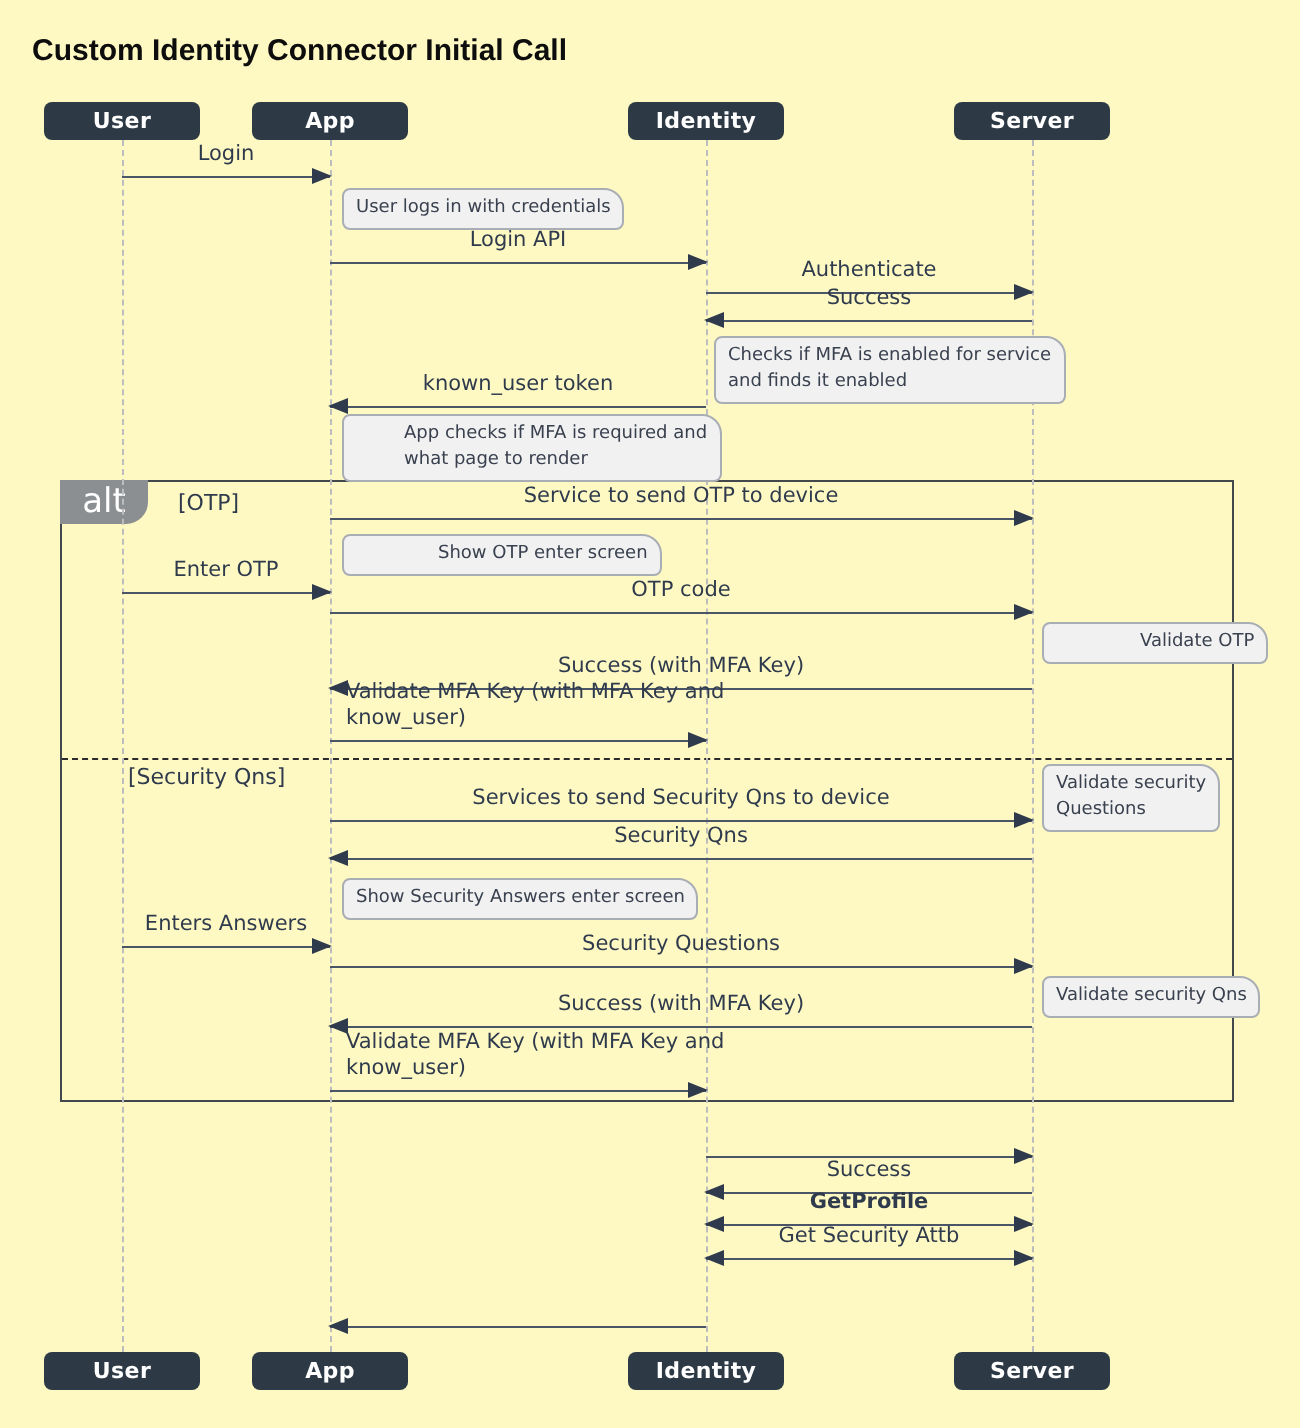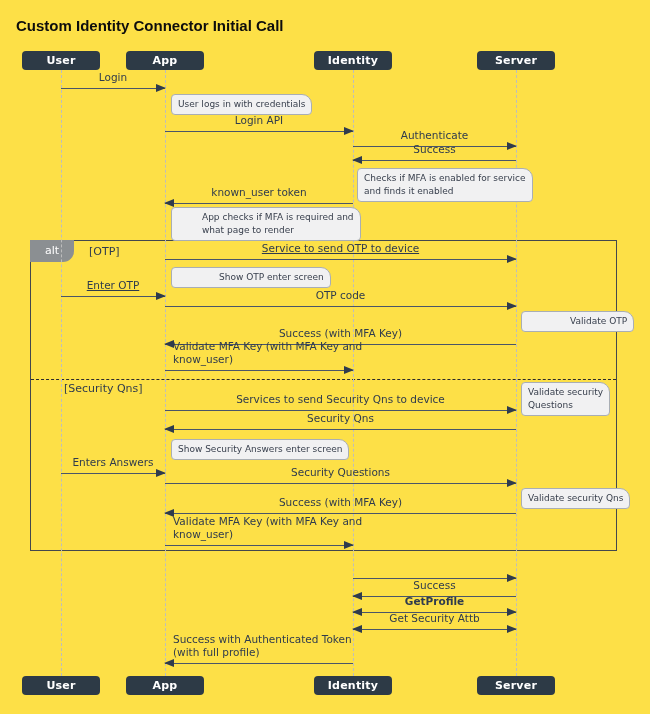--- a/index.html
+++ b/index.html
@@ -1,17 +1,17 @@
 <!DOCTYPE html>
 <html><head>
 <meta charset="utf-8">
 <style>
   html,body{margin:0;padding:0;background:#ffffff;}
   #stage{
-    position:relative;width:650px;height:714px;background:#fde047;overflow:hidden;
+    position:relative;width:650px;height:714px;background:#fef9c3;overflow:hidden;
     font-family:"DejaVu Sans",sans-serif;
   }
   .title{
     position:absolute;left:16px;top:17px;
     font-family:"Liberation Sans",sans-serif;font-weight:bold;font-size:15px;color:#0d0d0d;
     white-space:nowrap;
   }
   .actor{
     position:absolute;width:78px;height:19px;box-sizing:border-box;
     background:#2d3a46;color:#ffffff;border-radius:4px;
@@ -38,21 +38,21 @@
     border-radius:4px 10px 4px 4px;padding:3px 6px;
     font-size:9px;line-height:1.45;color:#39404e;white-space:nowrap;
     box-shadow:0 0 0 0 transparent;
   }
   .alt-frame{
     position:absolute;left:30px;top:240px;width:587px;height:311px;
     border:1.2px solid #43484d;box-sizing:border-box;
   }
   .alt-tab{
     position:absolute;left:-1px;top:-1px;width:44px;height:22px;
-    background:#8b8f92;color:#ffffff;font-size:11px;text-align:center;line-height:22px;
+    background:#8b8f92;color:#ffffff;font-size:17px;text-align:center;line-height:22px;
     border-radius:0 0 11px 0;
   }
   .alt-guard{
     position:absolute;font-size:11px;color:#2f3b4d;white-space:nowrap;
   }
   .alt-guard.g1{left:58px;top:4px;}
   .alt-guard.g2{left:33px;top:141px;}
   .alt-divider{
     position:absolute;left:0;top:138px;width:100%;height:0;
     border-top:1.4px dashed #2c2c2c;
@@ -98,25 +98,25 @@
       <div class="head left"></div>
     </div>
     <div class="msg-label center" style="top: 143px; left: 434.5px;">Success</div>
     <div class="msg-line" style="left: 165px; top: 203px; width: 188px;">
       <div class="head left"></div>
     </div>
     <div class="msg-label center" style="top: 186px; left: 259px;">known_user token</div>
     <div class="msg-line" style="left: 165px; top: 259px; width: 351px;">
       <div class="head right"></div>
     </div>
-    <div class="msg-label center" style="top: 242px; left: 340.5px; text-decoration: underline;">Service to send OTP to device</div>
+    <div class="msg-label center" style="top: 242px; left: 340.5px;">Service to send OTP to device</div>
     <div class="msg-line" style="left: 61px; top: 296px; width: 104px;">
       <div class="head right"></div>
     </div>
-    <div class="msg-label center" style="top: 279px; left: 113px; text-decoration: underline;">Enter OTP</div>
+    <div class="msg-label center" style="top: 279px; left: 113px;">Enter OTP</div>
     <div class="msg-line" style="left: 165px; top: 306px; width: 351px;">
       <div class="head right"></div>
     </div>
     <div class="msg-label center" style="top: 289px; left: 340.5px;">OTP code</div>
     <div class="msg-line" style="left: 165px; top: 344px; width: 351px;">
       <div class="head left"></div>
     </div>
     <div class="msg-label center" style="top: 327px; left: 340.5px;">Success (with MFA Key)</div>
     <div class="msg-line" style="left: 165px; top: 370px; width: 188px;">
       <div class="head right"></div>
@@ -159,21 +159,20 @@
     </div>
     <div class="msg-label center" style="top: 595px; left: 434.5px; font-weight: bold;">GetProfile</div>
     <div class="msg-line" style="left: 353px; top: 629px; width: 163px;">
       <div class="head right"></div>
       <div class="head left"></div>
     </div>
     <div class="msg-label center" style="top: 612px; left: 434.5px;">Get Security Attb</div>
     <div class="msg-line" style="left: 165px; top: 663px; width: 188px;">
       <div class="head left"></div>
     </div>
-    <div class="msg-label" style="top: 633px; left: 173px;">Success with Authenticated Token<br>(with full profile)</div>
     <div class="note" style="left: 171px; top: 94px;">User logs in with credentials</div>
     <div class="note" style="left: 357px; top: 168px;">Checks if MFA is enabled for service<br>and finds it enabled</div>
     <div class="note" style="left: 171px; top: 207px; padding-left: 30px;">App checks if MFA is required and<br>what page to render</div>
     <div class="note" style="left: 171px; top: 267px; padding-left: 47px;">Show OTP enter screen</div>
     <div class="note" style="left: 521px; top: 311px; padding-left: 48px;">Validate OTP</div>
     <div class="note" style="left: 521px; top: 382px;">Validate security<br>Questions</div>
     <div class="note" style="left: 171px; top: 439px;">Show Security Answers enter screen</div>
     <div class="note" style="left: 521px; top: 488px;">Validate security Qns</div>
   </div>
 

